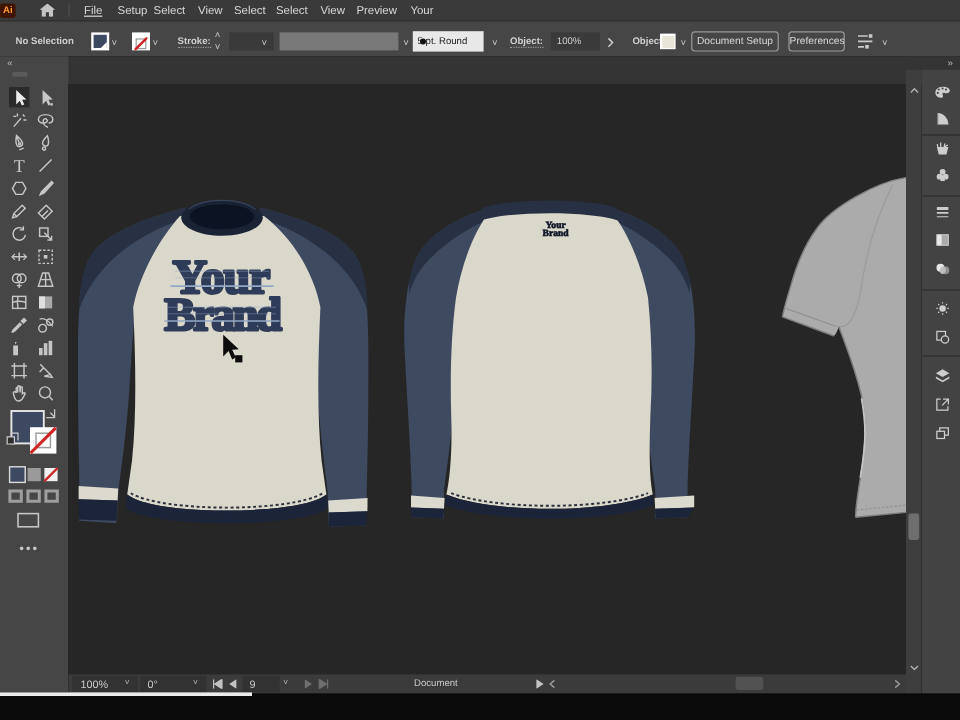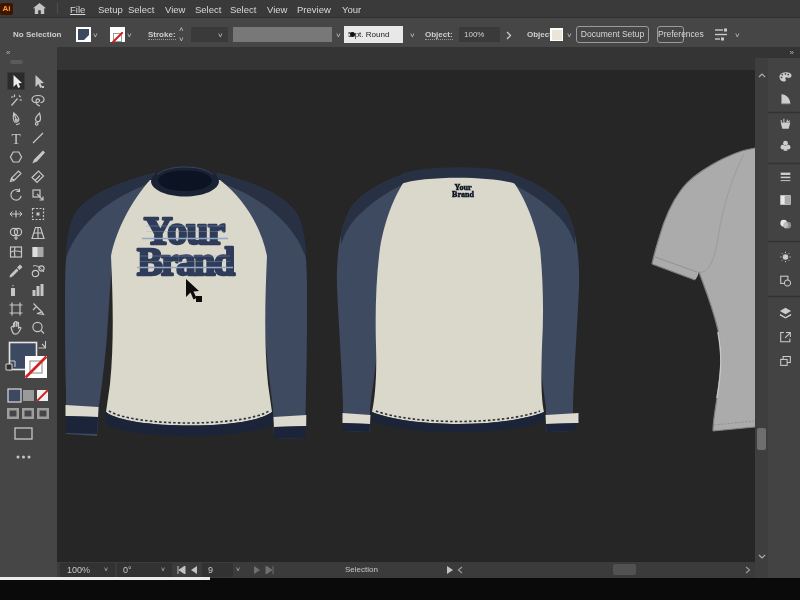--- a/index.html
+++ b/index.html
@@ -76,21 +76,21 @@
     <div class="abs" style="left:459px;top:9px;width:41px;height:15px;background:#3a3a3a;color:#d0d0d0;font-size:8px;line-height:15px;padding-left:5px;">100%</div>
     <svg class="abs" style="left:506px;top:13px;" width="6" height="9" viewBox="0 0 6 9">
         <path d="M1,1 L4.5,4.5 L1,8" fill="none" stroke="#c8c8c8" stroke-width="1.3"></path>
       </svg>
     <span class="clabel" style="left:527px;">Object:</span>
     <div class="abs" style="left:550px;top:10px;width:13px;height:13px;background:#fff;padding:1.5px;">
         <div style="width:100%;height:100%;background:#e9e6d8;"></div>
       </div>
     <span class="chev" style="left:567px;top:13px;">˅</span>
     <div class="btn" style="left:576px;width:73px;">Document Setup</div>
-    <div class="btn" style="left:657px;width:27px;">Preferences</div>
+    <div class="btn" style="left:657px;width:47px;">Preferences</div>
     <svg class="abs" style="left:714px;top:10px;" width="15" height="13" viewBox="0 0 15 13">
         <g stroke="#c9c9c9" stroke-width="1.4" fill="none">
           <line x1="1" y1="2" x2="9" y2="2"></line>
           <line x1="1" y1="6.5" x2="13" y2="6.5"></line>
           <line x1="1" y1="11" x2="6" y2="11"></line>
         </g>
         <rect x="10" y="0.5" width="3" height="3" fill="#c9c9c9"></rect>
         <rect x="7" y="9.5" width="3" height="3" fill="#c9c9c9"></rect>
       </svg>
     <span class="chev" style="left:735px;top:13px;">˅</span>
@@ -440,21 +440,21 @@
     <svg style="position:absolute;left:120px;top:4px;" width="22" height="8" viewBox="0 0 22 8">
         <path d="M1,0 V8 M8,0 L2,4 L8,8 Z" fill="#c2c2c2" stroke="#c2c2c2" stroke-width="1"></path>
         <path d="M20,0 L14,4 L20,8 Z" fill="#c2c2c2"></path>
       </svg>
     <div class="sbox" style="left:145px;width:31px;line-height:14px;padding-left:6px;">9</div>
     <span style="position:absolute;left:179px;top:4px;font-size:7px;color:#bbb;">˅</span>
     <svg style="position:absolute;left:196px;top:4px;" width="24" height="8" viewBox="0 0 24 8">
         <path d="M1,0 L7,4 L1,8 Z" fill="#6f6f6f"></path>
         <path d="M13,0 L19,4 L13,8 Z M20,0 V8" fill="#6f6f6f" stroke="#6f6f6f" stroke-width="1"></path>
       </svg>
-    <span style="position:absolute;left:288px;top:3px;color:#c8c8c8;">Selection</span>
+    <span style="position:absolute;left:288px;top:3px;color:#c8c8c8;">Document</span>
     <svg style="position:absolute;left:389px;top:4px;" width="8" height="8" viewBox="0 0 8 8">
         <path d="M1,0 L7,4 L1,8 Z" fill="#c2c2c2"></path>
       </svg>
     <svg style="position:absolute;left:400px;top:4px;" width="6" height="8" viewBox="0 0 6 8">
         <path d="M5,1 L1.5,4 L5,7" fill="none" stroke="#9a9a9a" stroke-width="1.2"></path>
       </svg>
     <div style="position:absolute;left:556px;top:2px;width:23px;height:11px;background:#525252;border-radius:2px;"></div>
     <svg style="position:absolute;left:688px;top:4px;" width="6" height="8" viewBox="0 0 6 8">
         <path d="M1,1 L4.5,4 L1,7" fill="none" stroke="#9a9a9a" stroke-width="1.2"></path>
       </svg>

